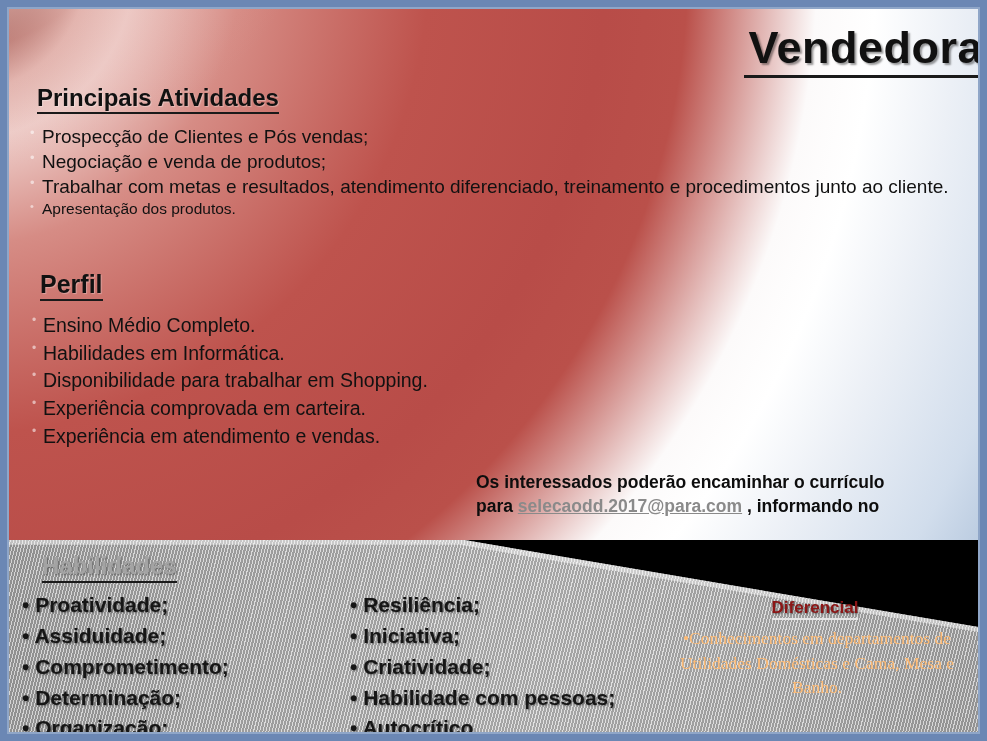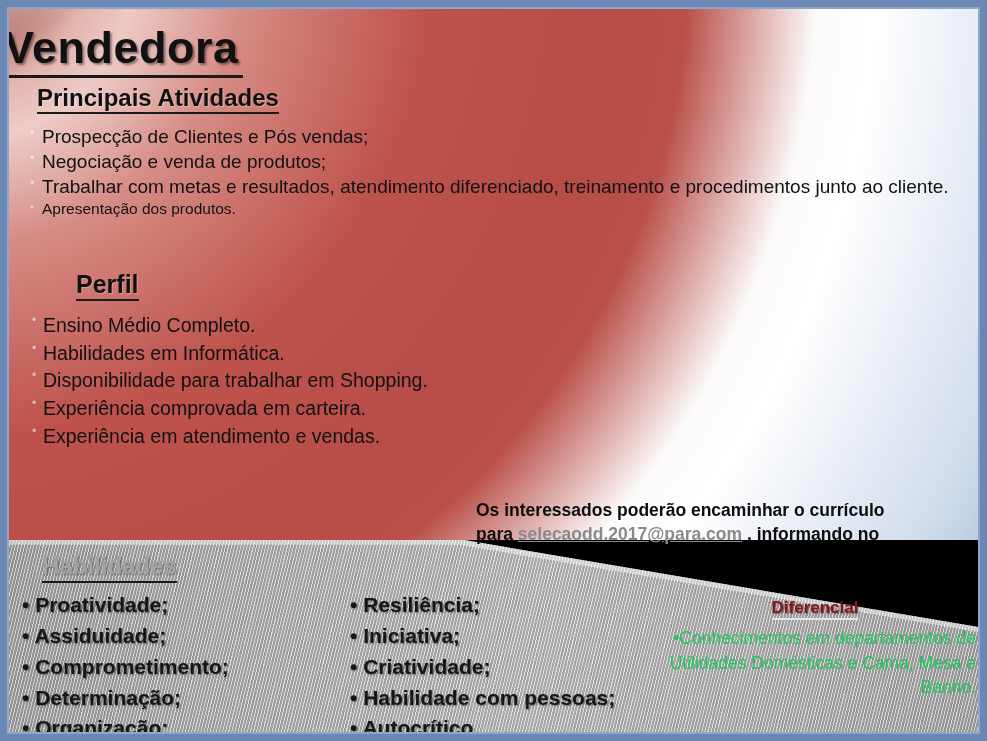--- a/index.html
+++ b/index.html
@@ -93,21 +93,21 @@
     position:absolute;left:0;right:0;top:0;bottom:0;
     clip-path: polygon(0% 0%, 47% 0%, 100% 45%, 100% 47.5%, 46.5% 2.5%, 0% 2.5%);
     background:rgba(255,255,255,0.45);
   }
 
   
   .txt{position:absolute;z-index:20;color:#111;}
 
   .title{
     top:22px;left:0;right:0;
-    text-align:left;
+    text-align:right;
     font-size:45px;
     font-weight:bold;
     letter-spacing:0.5px;
     text-shadow:2px 2px 2px rgba(0,0,0,0.40);
   }
   .title span{
     border-bottom:3px solid #1a1a1a;
     padding:0 4px 2px 4px;
   }
 
@@ -128,39 +128,37 @@
     font-size:13px;line-height:1.32;
     width:12px;flex:0 0 12px;
   }
   .acts .li.small{font-size:15.5px;}
   .acts .li.small .bul{font-size:11px;}
 
   .h-perfil{
     top:270px;left:40px;
     font-size:25px;font-weight:bold;
     text-shadow:1px 1px 1px rgba(255,255,255,0.3);
-    margin-left:36px;
   }
   .h-perfil span{border-bottom:2px solid #1a1a1a;padding-bottom:1px;}
 
   .perfil{
     top:312px;left:32px;width:700px;
     font-size:19.5px;line-height:1.42;
   }
   .perfil .li{display:flex;align-items:flex-start;}
   .perfil .bul{
     color:rgba(255,255,255,0.55);
     font-size:12px;width:11px;flex:0 0 11px;
   }
 
   .contact{
     top:470px;left:476px;width:500px;
     font-size:17.5px;font-weight:bold;line-height:1.38;
     color:#0d0d0d;
-    margin-top:28px;
   }
   .contact .mail{
     color:#8a8a8a;
     text-decoration:underline;
     font-weight:bold;
   }
 
   
   .h-hab{
     position:absolute;z-index:22;
@@ -191,23 +189,24 @@
     text-align:center;
     font-size:17px;font-weight:bold;
     color:#8c1616;
     text-shadow:1px 1px 2px rgba(0,0,0,0.45);
   }
   .h-dif span{border-bottom:2px solid #e5e5e5;padding-bottom:1px;}
 
   .dif-body{
     position:absolute;z-index:22;
     top:626px;left:658px;width:318px;
-    text-align:right;
+    text-align:center;
     font-size:17.5px;line-height:1.4;
-    color:#22c55e;
+    color:#fdba74;
+    font-family:Liberation Serif, serif;
   }
 </style>
 </head>
 <body>
 
 <div class="slide">
 
   <div class="top-area">
     <div class="top-bg"></div>
     <div class="top-bg2"></div>

